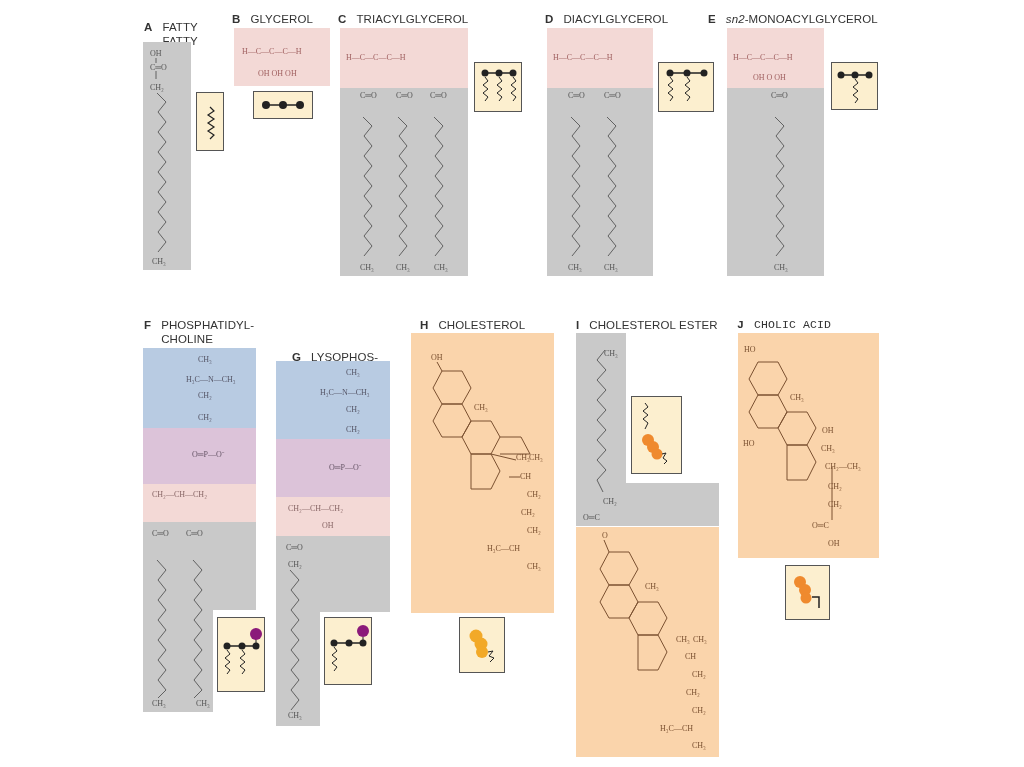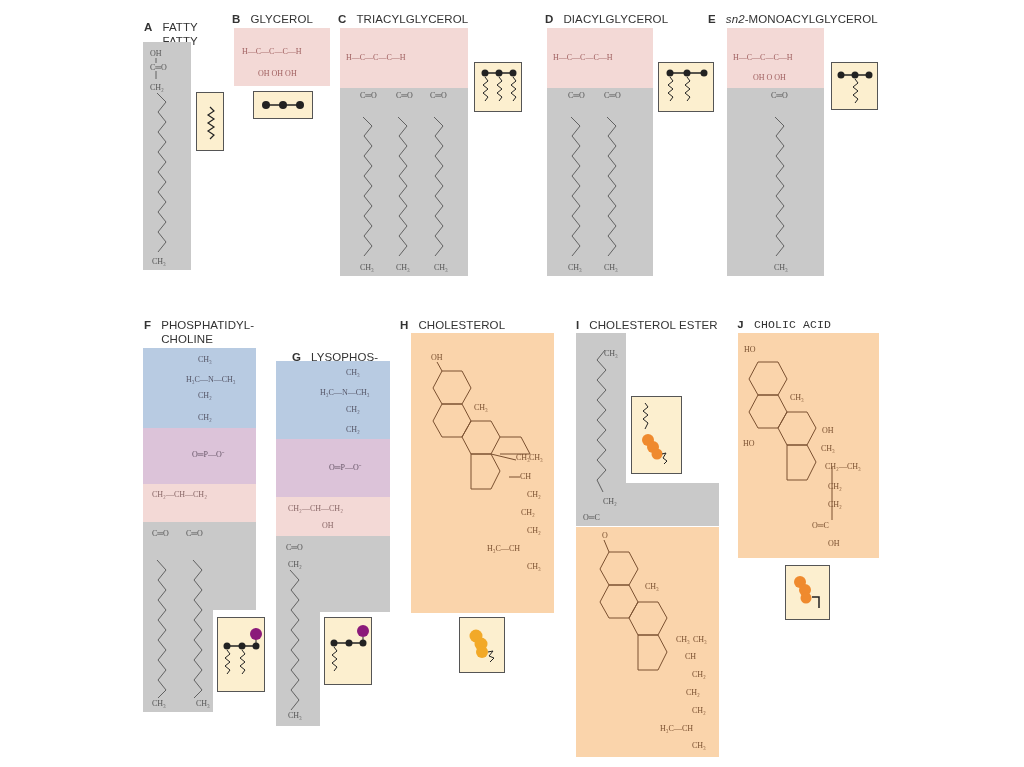--- a/index.html
+++ b/index.html
@@ -21,21 +21,21 @@
 <body>
 
 <div class="lbl" style="left:144px;top:20px;"><b>A</b><span class="t"><span>FATTY</span><br><span>FATTY</span></span></div>
 <div class="lbl" style="left:232px;top:12px;"><b>B</b><span>GLYCEROL</span></div>
 <div class="lbl" style="left:338px;top:12px;"><b>C</b><span>TRIACYLGLYCEROL</span></div>
 <div class="lbl" style="left:545px;top:12px;"><b>D</b><span>DIACYLGLYCEROL</span></div>
 <div class="lbl" style="left:708px;top:12px;"><b>E</b><i>sn2</i><span>-MONOACYLGLYCEROL</span></div>
 
 <div class="lbl" style="left:144px;top:318px;"><b>F</b><span class="t"><span>PHOSPHATIDYL-</span><br><span>CHOLINE</span></span></div>
 <div class="lbl" style="left:292px;top:318px;margin-top:32px;"><b>G</b><span class="t"><span>LYSOPHOS-</span><br><span>PHATIDYL-</span><br><span>CHOLINE</span></span></div>
-<div class="lbl" style="left:400px;top:318px;"><b>H</b><span>CHOLESTEROL</span></div>
+<div class="lbl" style="left:420px;top:318px;"><b>H</b><span>CHOLESTEROL</span></div>
 <div class="lbl" style="left:576px;top:318px;"><b>I</b><span>CHOLESTEROL ESTER</span></div>
 <div class="lbl" style="left:737px;top:318px;font-family:Liberation Mono, monospace;"><b>J</b><span>CHOLIC ACID</span></div>
 
 <div class="pnl gray" style="left:143px;top:42px;width:48px;height:228px;"></div>
 
 <div class="pnl pink" style="left:234px;top:28px;width:96px;height:58px;"></div>
 
 <div class="pnl pink" style="left:340px;top:28px;width:128px;height:60px;"></div>
 <div class="pnl gray" style="left:340px;top:88px;width:128px;height:188px;"></div>
 

